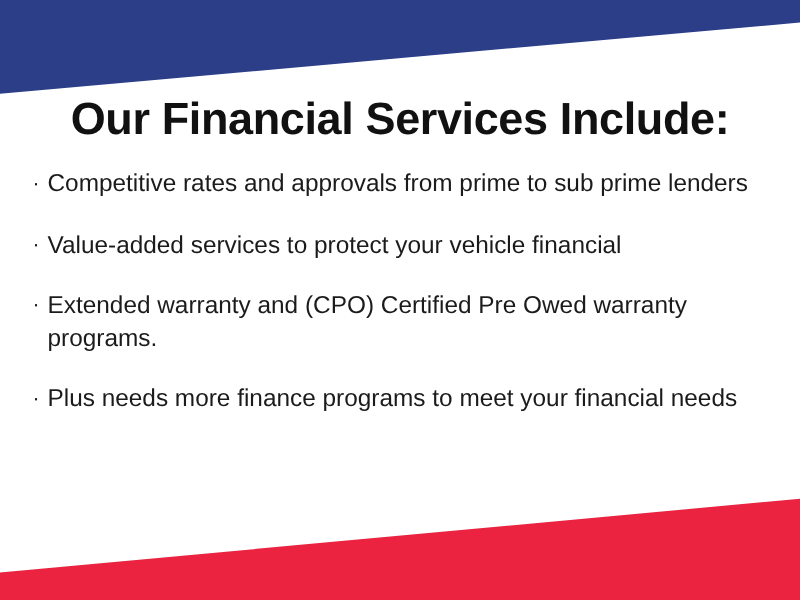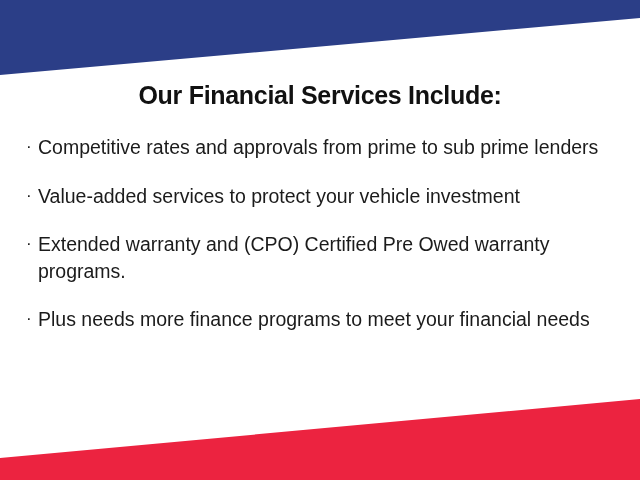--- a/index.html
+++ b/index.html
@@ -38,21 +38,21 @@
     height: 100%;
   }
 
   
   #slide-title {
     position: absolute;
     top: 78px;
     left: 0;
     width: 640px;
     text-align: center;
-    font-size: 25px;
+    font-size: 36px;
     font-weight: bold;
     letter-spacing: -0.3px;
     color: #111111;
     line-height: 34px;
     white-space: nowrap;
   }
 
   
   #bullet-list {
     position: absolute;
@@ -106,21 +106,21 @@
 
   <div id="slide-title">Our Financial Services Include:</div>
 
   <ul id="bullet-list">
     <li class="bullet-item">
       <span class="bullet-marker">·</span>
       <span class="bullet-text">Competitive rates and approvals from prime to sub prime lenders</span>
     </li>
     <li class="bullet-item">
       <span class="bullet-marker">·</span>
-      <span class="bullet-text">Value-added services to protect your vehicle investment</span>
+      <span class="bullet-text">Value-added services to protect your vehicle financial</span>
     </li>
     <li class="bullet-item">
       <span class="bullet-marker">·</span>
       <span class="bullet-text">Extended warranty and (CPO) Certified Pre Owed warranty programs.</span>
     </li>
     <li class="bullet-item">
       <span class="bullet-marker">·</span>
       <span class="bullet-text">Plus needs more finance programs to meet your financial needs</span>
     </li>
   </ul>

